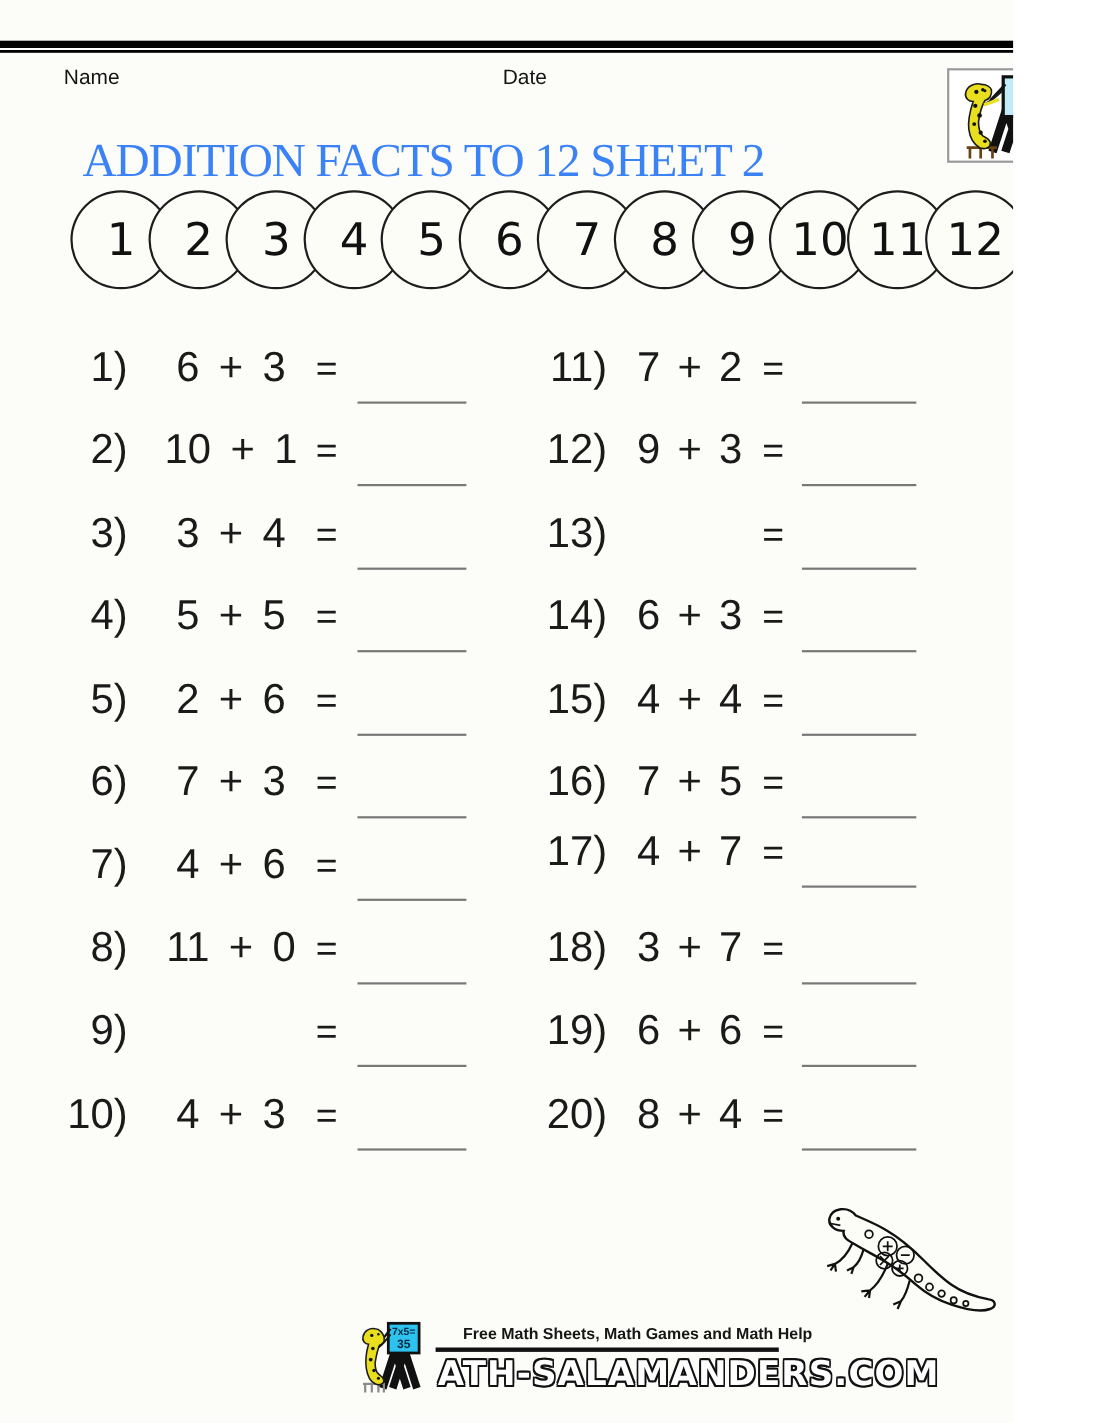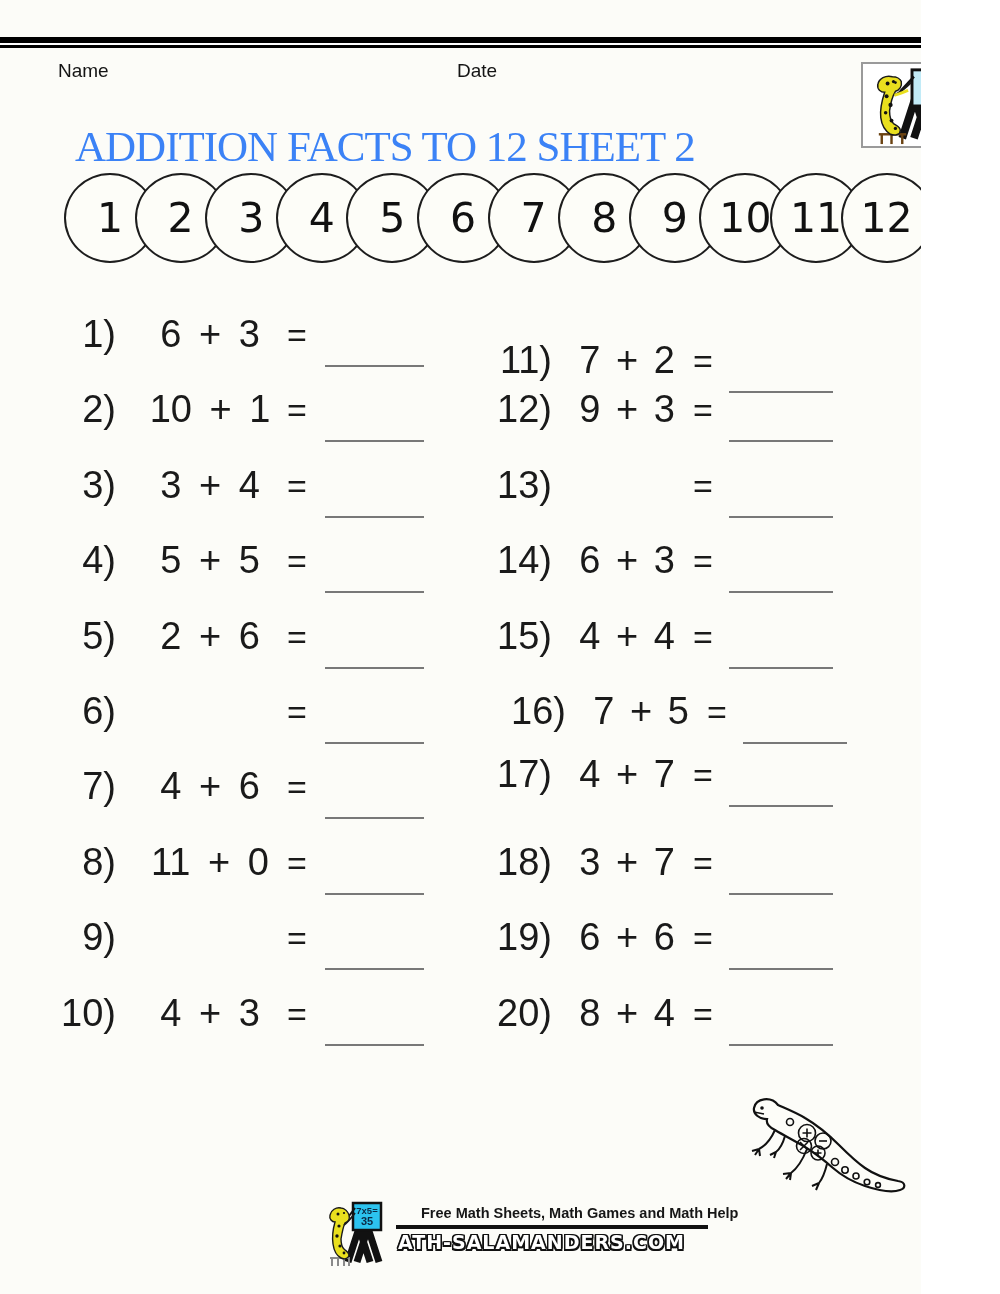--- a/index.html
+++ b/index.html
@@ -38,21 +38,21 @@
   .p-expr{position:absolute;left:47px;top:0;width:210px;text-align:center;word-spacing:7px;}
   .right .p-expr{left:57px;width:160px;word-spacing:5px;}
   .p-eq{position:absolute;left:214px;top:3px;width:50px;text-align:center;font-size:34px;}
   .right .p-eq{left:188px;}
   .p-line{position:absolute;left:267px;top:52px;width:99px;height:0;border-bottom:2px solid #787878;}
   .right .p-line{left:239px;width:104px;}
   .footer-line{position:absolute;left:396px;top:1225px;width:312px;height:4px;background:#111;}
   .footer-tagline{position:absolute;left:421px;top:1205px;font-size:14.5px;font-weight:bold;color:#161616;white-space:nowrap;}
   .footer-site{
     position:absolute;left:398px;top:1231px;font-family:"DejaVu Sans",sans-serif;
-    font-size:19px;font-weight:bold;letter-spacing:1px;white-space:nowrap;color:#fff;
+    font-size:31px;font-weight:bold;letter-spacing:1px;white-space:nowrap;color:#fff;
     text-shadow:-1.5px -1.5px 0 #111,1.5px -1.5px 0 #111,-1.5px 1.5px 0 #111,1.5px 1.5px 0 #111,
                 -1.5px 0 0 #111,1.5px 0 0 #111,0 -1.5px 0 #111,0 1.5px 0 #111;
   }
   .logo-svg{position:absolute;left:0;top:0;}
 </style>
 </head>
 <body>
 
 <div class="page">
 
@@ -137,20 +137,21 @@
         <span class="p-line"></span>
       </div>
       <div class="prow left" style="top: 614.6px;">
         <span class="p-num">5)</span>
         <span class="p-expr">2 + 6</span>
         <span class="p-eq">=</span>
         <span class="p-line"></span>
       </div>
       <div class="prow left" style="top: 690px;">
         <span class="p-num">6)</span>
+        <span class="p-expr">7 + 3</span>
         <span class="p-eq">=</span>
         <span class="p-line"></span>
       </div>
       <div class="prow left" style="top: 765.4px;">
         <span class="p-num">7)</span>
         <span class="p-expr">4 + 6</span>
         <span class="p-eq">=</span>
         <span class="p-line"></span>
       </div>
       <div class="prow left" style="top: 840.8px;">
@@ -165,21 +166,21 @@
         <span class="p-line"></span>
       </div>
       <div class="prow left" style="top: 991.6px;">
         <span class="p-num">10)</span>
         <span class="p-expr">4 + 3</span>
         <span class="p-eq">=</span>
         <span class="p-line"></span>
       </div>
     </div>
   <div id="col-right">
-      <div class="prow right" style="top: 313px; margin-top: 26px;">
+      <div class="prow right" style="top: 313px;">
         <span class="p-num">11)</span>
         <span class="p-expr">7 + 2</span>
         <span class="p-eq">=</span>
         <span class="p-line"></span>
       </div>
       <div class="prow right" style="top: 388.4px;">
         <span class="p-num">12)</span>
         <span class="p-expr">9 + 3</span>
         <span class="p-eq">=</span>
         <span class="p-line"></span>
@@ -194,21 +195,21 @@
         <span class="p-expr">6 + 3</span>
         <span class="p-eq">=</span>
         <span class="p-line"></span>
       </div>
       <div class="prow right" style="top: 614.6px;">
         <span class="p-num">15)</span>
         <span class="p-expr">4 + 4</span>
         <span class="p-eq">=</span>
         <span class="p-line"></span>
       </div>
-      <div class="prow right" style="top: 690px; margin-left: 14px;">
+      <div class="prow right" style="top: 690px;">
         <span class="p-num">16)</span>
         <span class="p-expr">7 + 5</span>
         <span class="p-eq">=</span>
         <span class="p-line"></span>
       </div>
       <div class="prow right" style="top: 732px; margin-top: 21px;">
         <span class="p-num">17)</span>
         <span class="p-expr">4 + 7</span>
         <span class="p-eq">=</span>
         <span class="p-line"></span>

